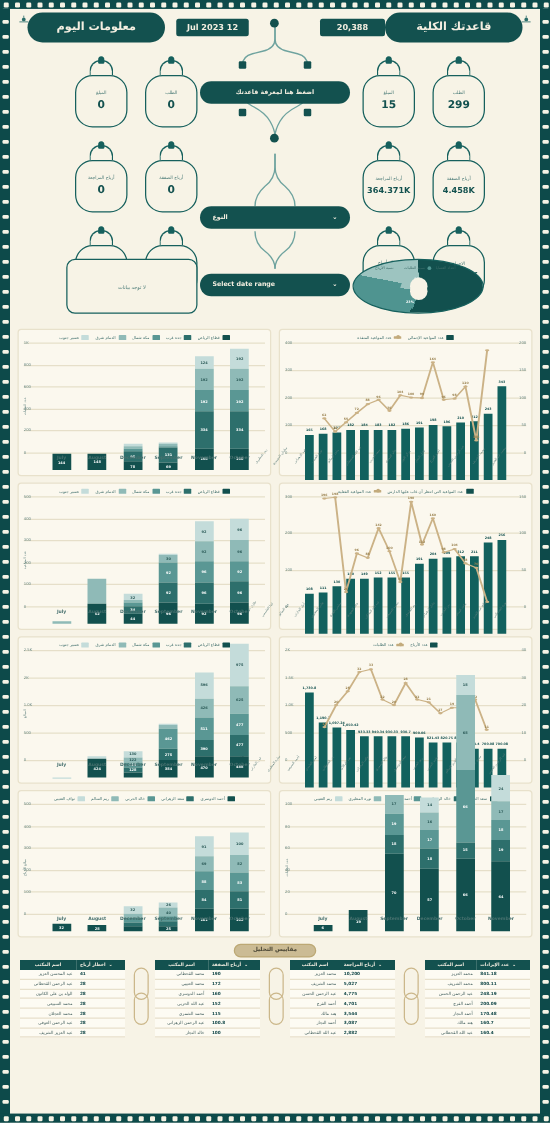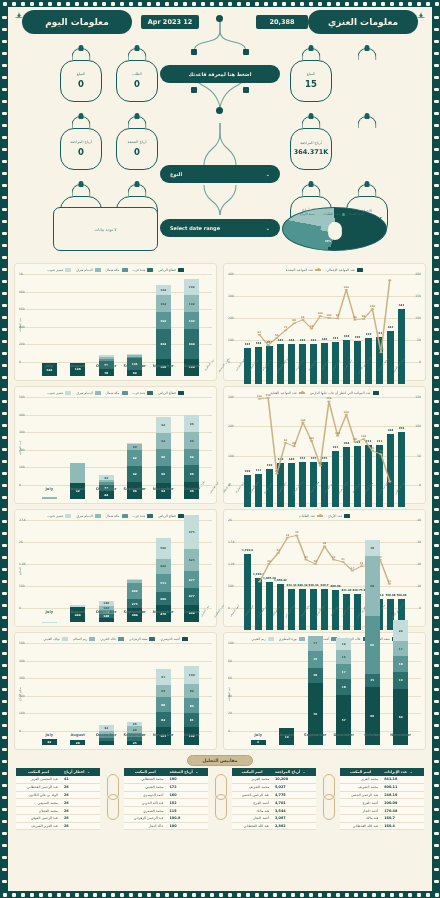--- a/index.html
+++ b/index.html
@@ -425,22 +425,22 @@
       </div>
       <div class="corner-ico" style="right:6px;top:4px;">
         <svg viewBox="0 0 20 20">
             <circle cx="10" cy="9" r="3" fill="#2b6d6a"></circle>
             <path d="M3 13h14" stroke="#2b6d6a" stroke-width="1.3"></path>
             <path d="M10 3v3" stroke="#2b6d6a" stroke-width="1.3"></path>
           </svg>
       </div>
 
       <div class="pill hdr-title today">معلومات اليوم</div>
-      <div class="pill hdr-title total">معلومات العنزي</div>
-      <div class="chip date">12 Apr 2023</div>
+      <div class="pill hdr-title total">قاعدتك الكلية</div>
+      <div class="chip date">12 Jul 2023</div>
       <div class="chip count">20,388</div>
 
       <div id="today-cards">
           <div class="bulb" style="left: 52px; top: 40px;">
             <div class="neck"></div>
             <div class="body">
               <span class="lbl">المبلغ</span>
               <span class="val">0</span>
             </div>
           </div>
@@ -483,30 +483,38 @@
       <div id="total-cards">
           <div class="bulb" style="left: 282px; top: 40px;">
             <div class="neck"></div>
             <div class="body">
               <span class="lbl">المبلغ</span>
               <span class="val">15</span>
             </div>
           </div>
           <div class="bulb" style="left: 338px; top: 40px;">
             <div class="neck"></div>
+            <div class="body">
+              <span class="lbl">الطلب</span>
+              <span class="val">299</span>
+            </div>
           </div>
           <div class="bulb" style="left: 282px; top: 108px;">
             <div class="neck"></div>
             <div class="body">
               <span class="lbl">أرباح المراجعة</span>
               <span class="val sm">364.371K</span>
             </div>
           </div>
           <div class="bulb" style="left: 338px; top: 108px;">
             <div class="neck"></div>
+            <div class="body">
+              <span class="lbl">أرباح الصفقة</span>
+              <span class="val sm">4.458K</span>
+            </div>
           </div>
           <div class="bulb" style="left: 282px; top: 176px;">
             <div class="neck"></div>
             <div class="body">
               <span class="lbl">اخطار أرباح</span>
               <span class="val">3K</span>
             </div>
           </div>
           <div class="bulb" style="left: 338px; top: 176px;">
             <div class="neck"></div>

